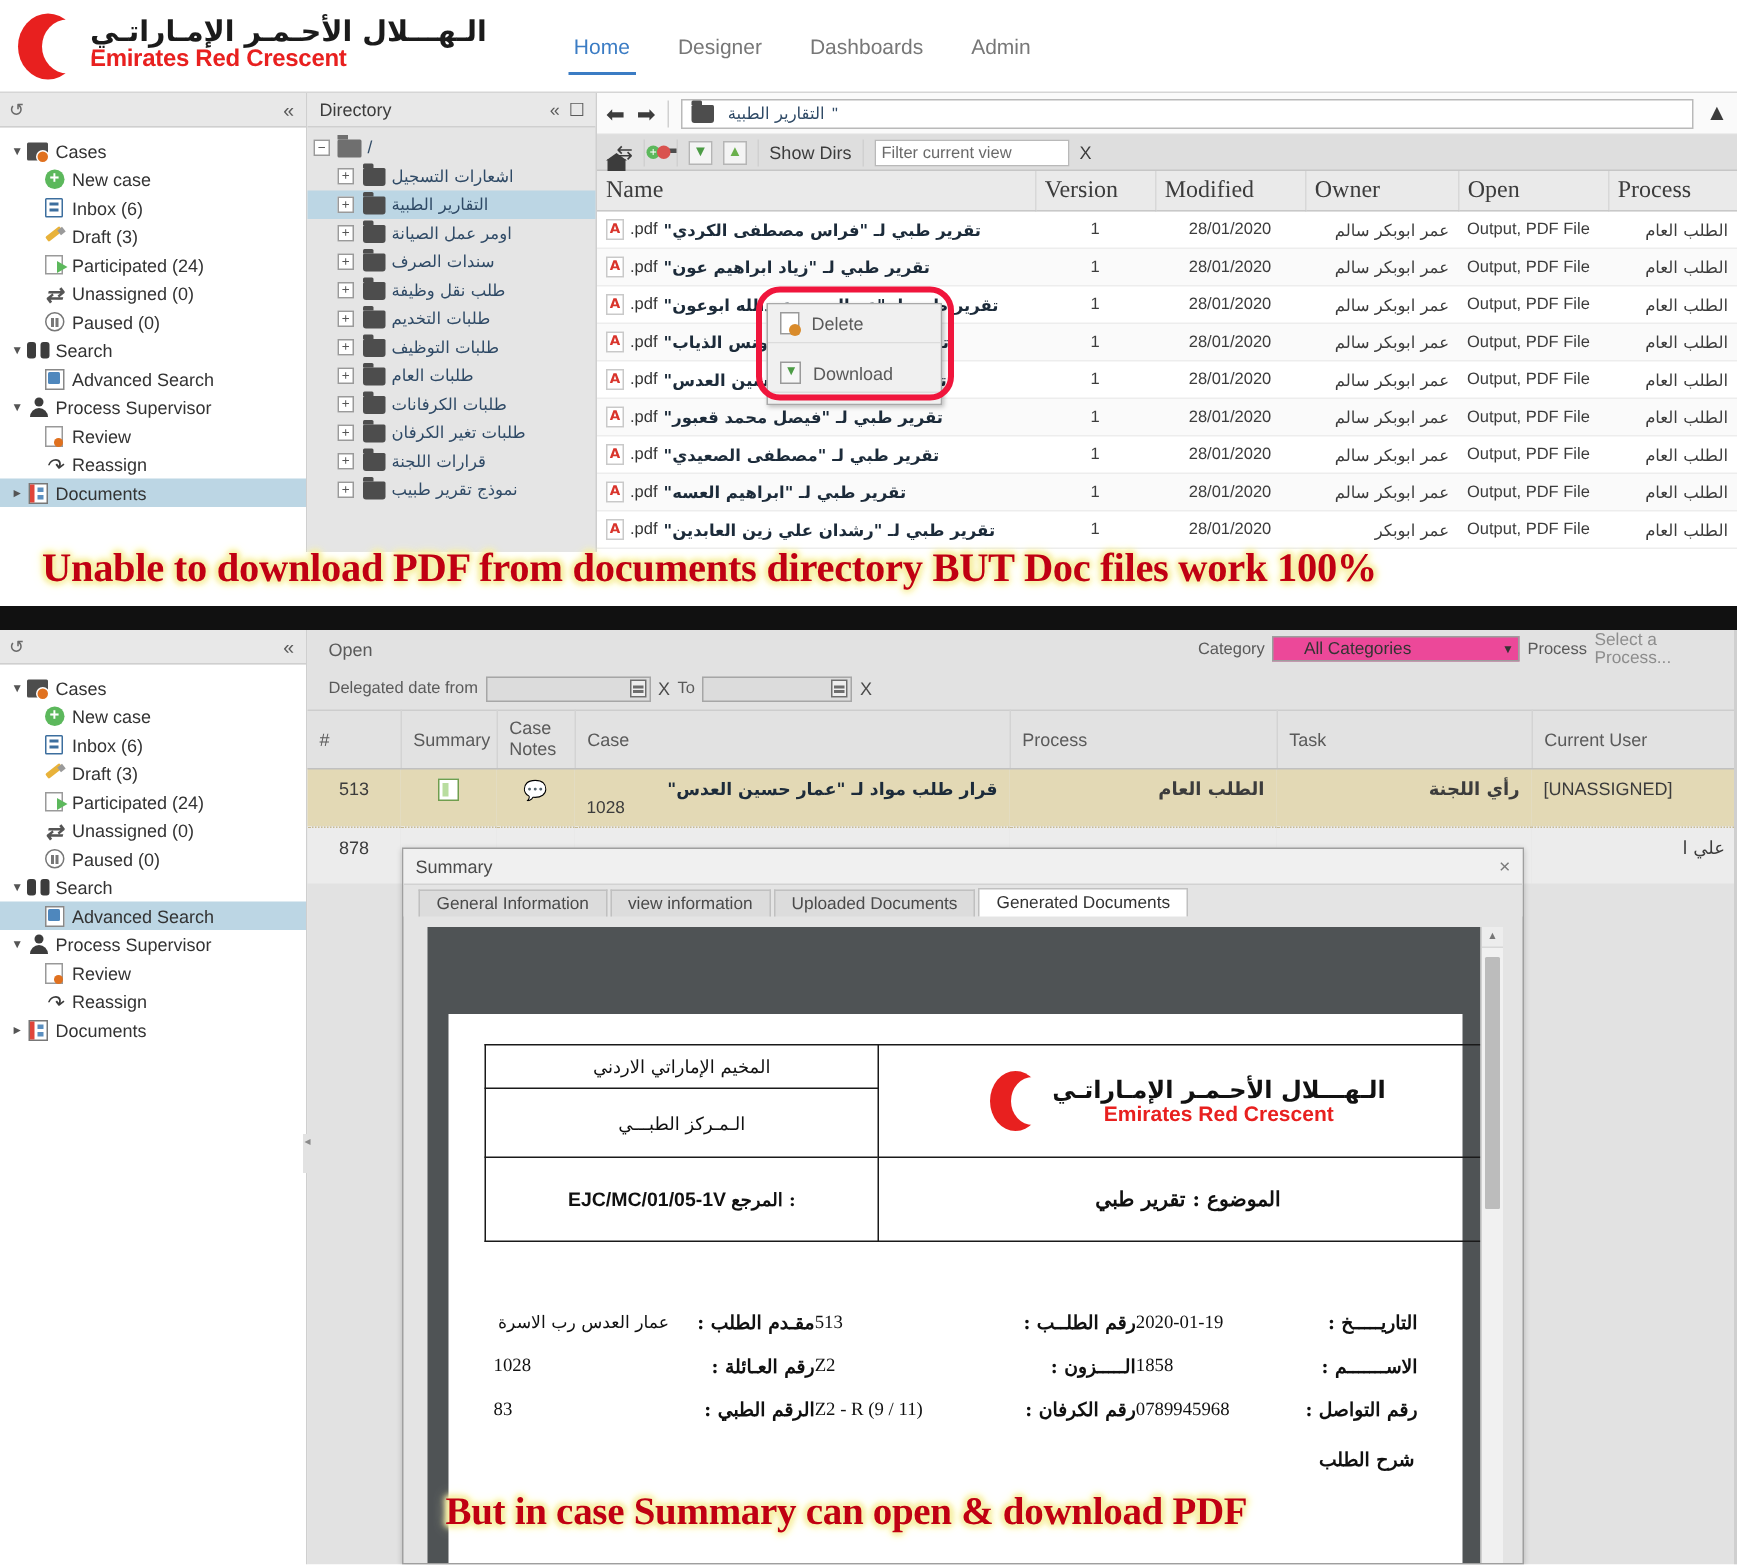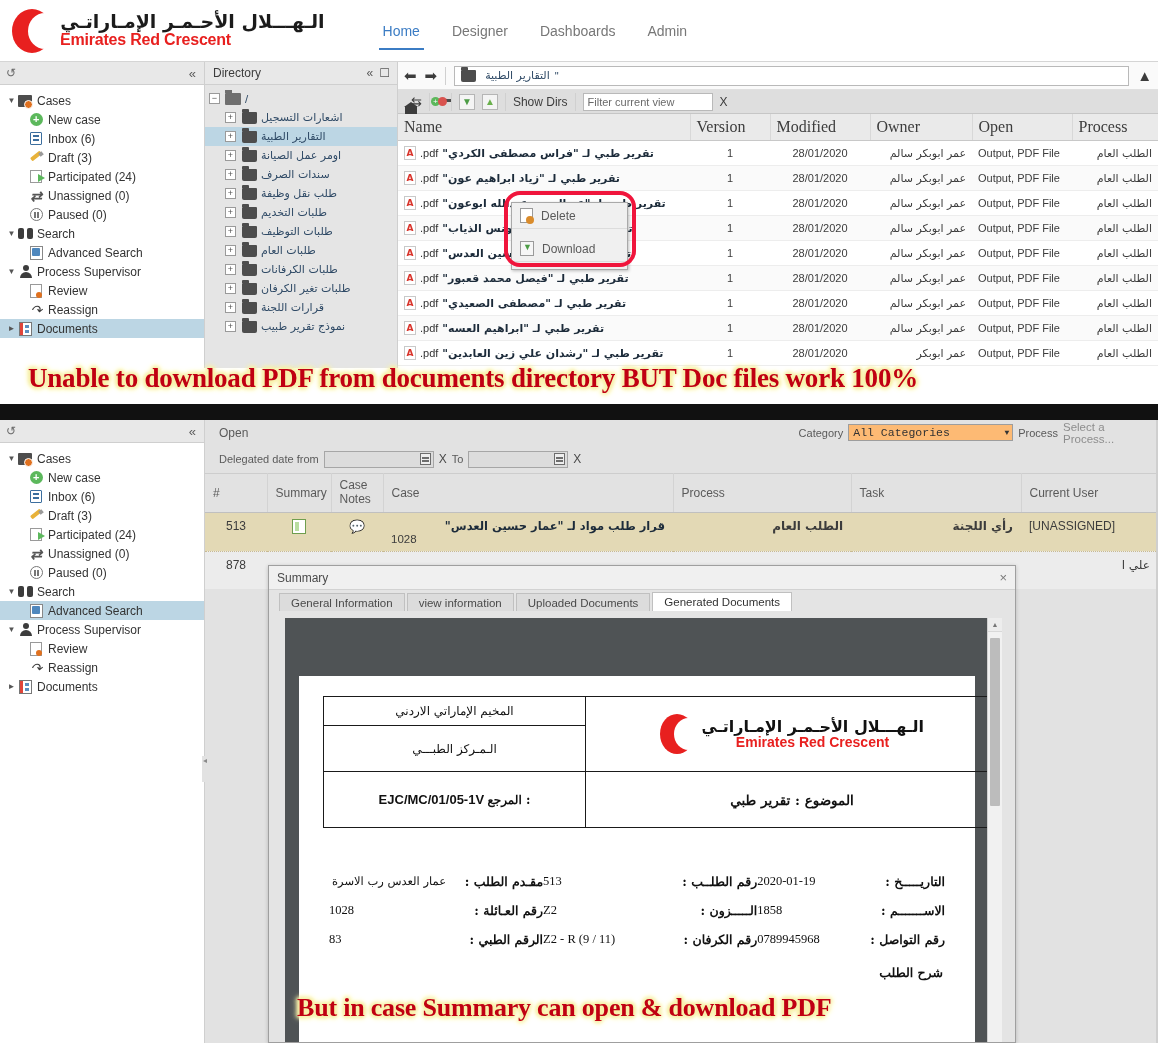--- a/index.html
+++ b/index.html
@@ -234,23 +234,23 @@
   
   .adv-area { position:absolute; left:205px; top:0; right:0; bottom:0; background:#e2e2e2; }
   .adv-topbar {
     height:25px; display:flex; align-items:center; padding:0 0 0 14px; gap:6px;
     background:#e2e2e2; position:relative;
   }
   .adv-topbar .openlbl { font-size:12px; color:#5a5a5a; }
   .adv-right { margin-left:auto; display:flex; align-items:center; gap:5px; padding-right:0px; }
   .lbl-sm { font-size:11px; color:#5a5a5a; }
   .select-box {
-    width:165px; height:17px; background:#fdba74; border:1px solid #9d9d9d;
-    display:flex; align-items:center; justify-content:space-between; padding:0 3px 0 4px;
-    font-size:11.5px; color:#333;font-family:Liberation Mono, monospace;
+    width:165px; height:17px; background:#ec4899; border:1px solid #9d9d9d;
+    display:flex; align-items:center; justify-content:space-between; padding:0 3px 0 20px;
+    font-size:11.5px; color:#333;
   }
   .select-box .cv { font-size:8px; color:#333; }
   .proc-box {
     width:95px; height:17px; background:#e2e2e2; border:none;
     display:flex; align-items:center; font-size:11.5px; color:#8d8d8d;
   }
   .adv-row2 {
     height:28px; display:flex; align-items:center; gap:5px; padding-left:14px; background:#e2e2e2;
   }
   .datefield {

